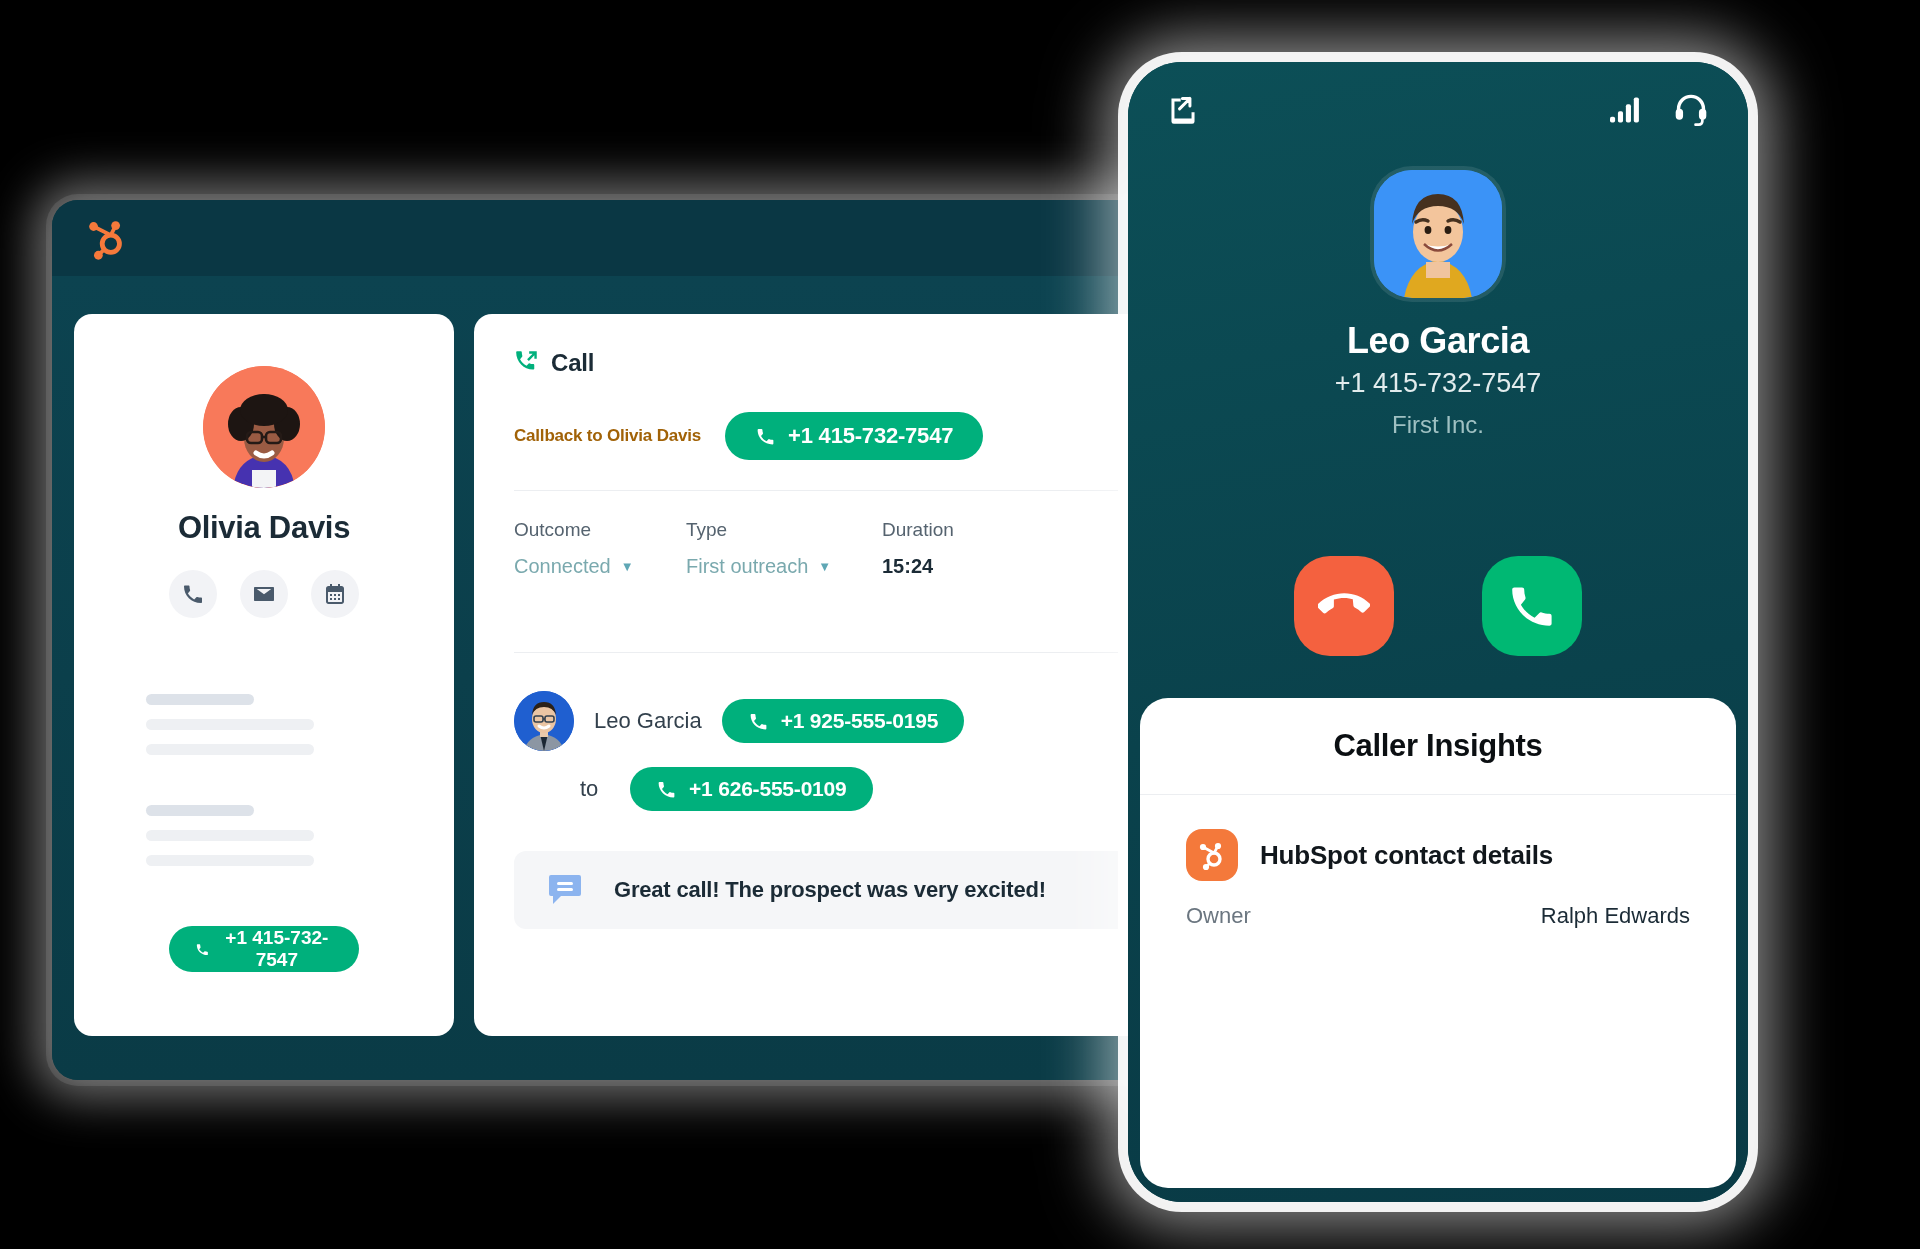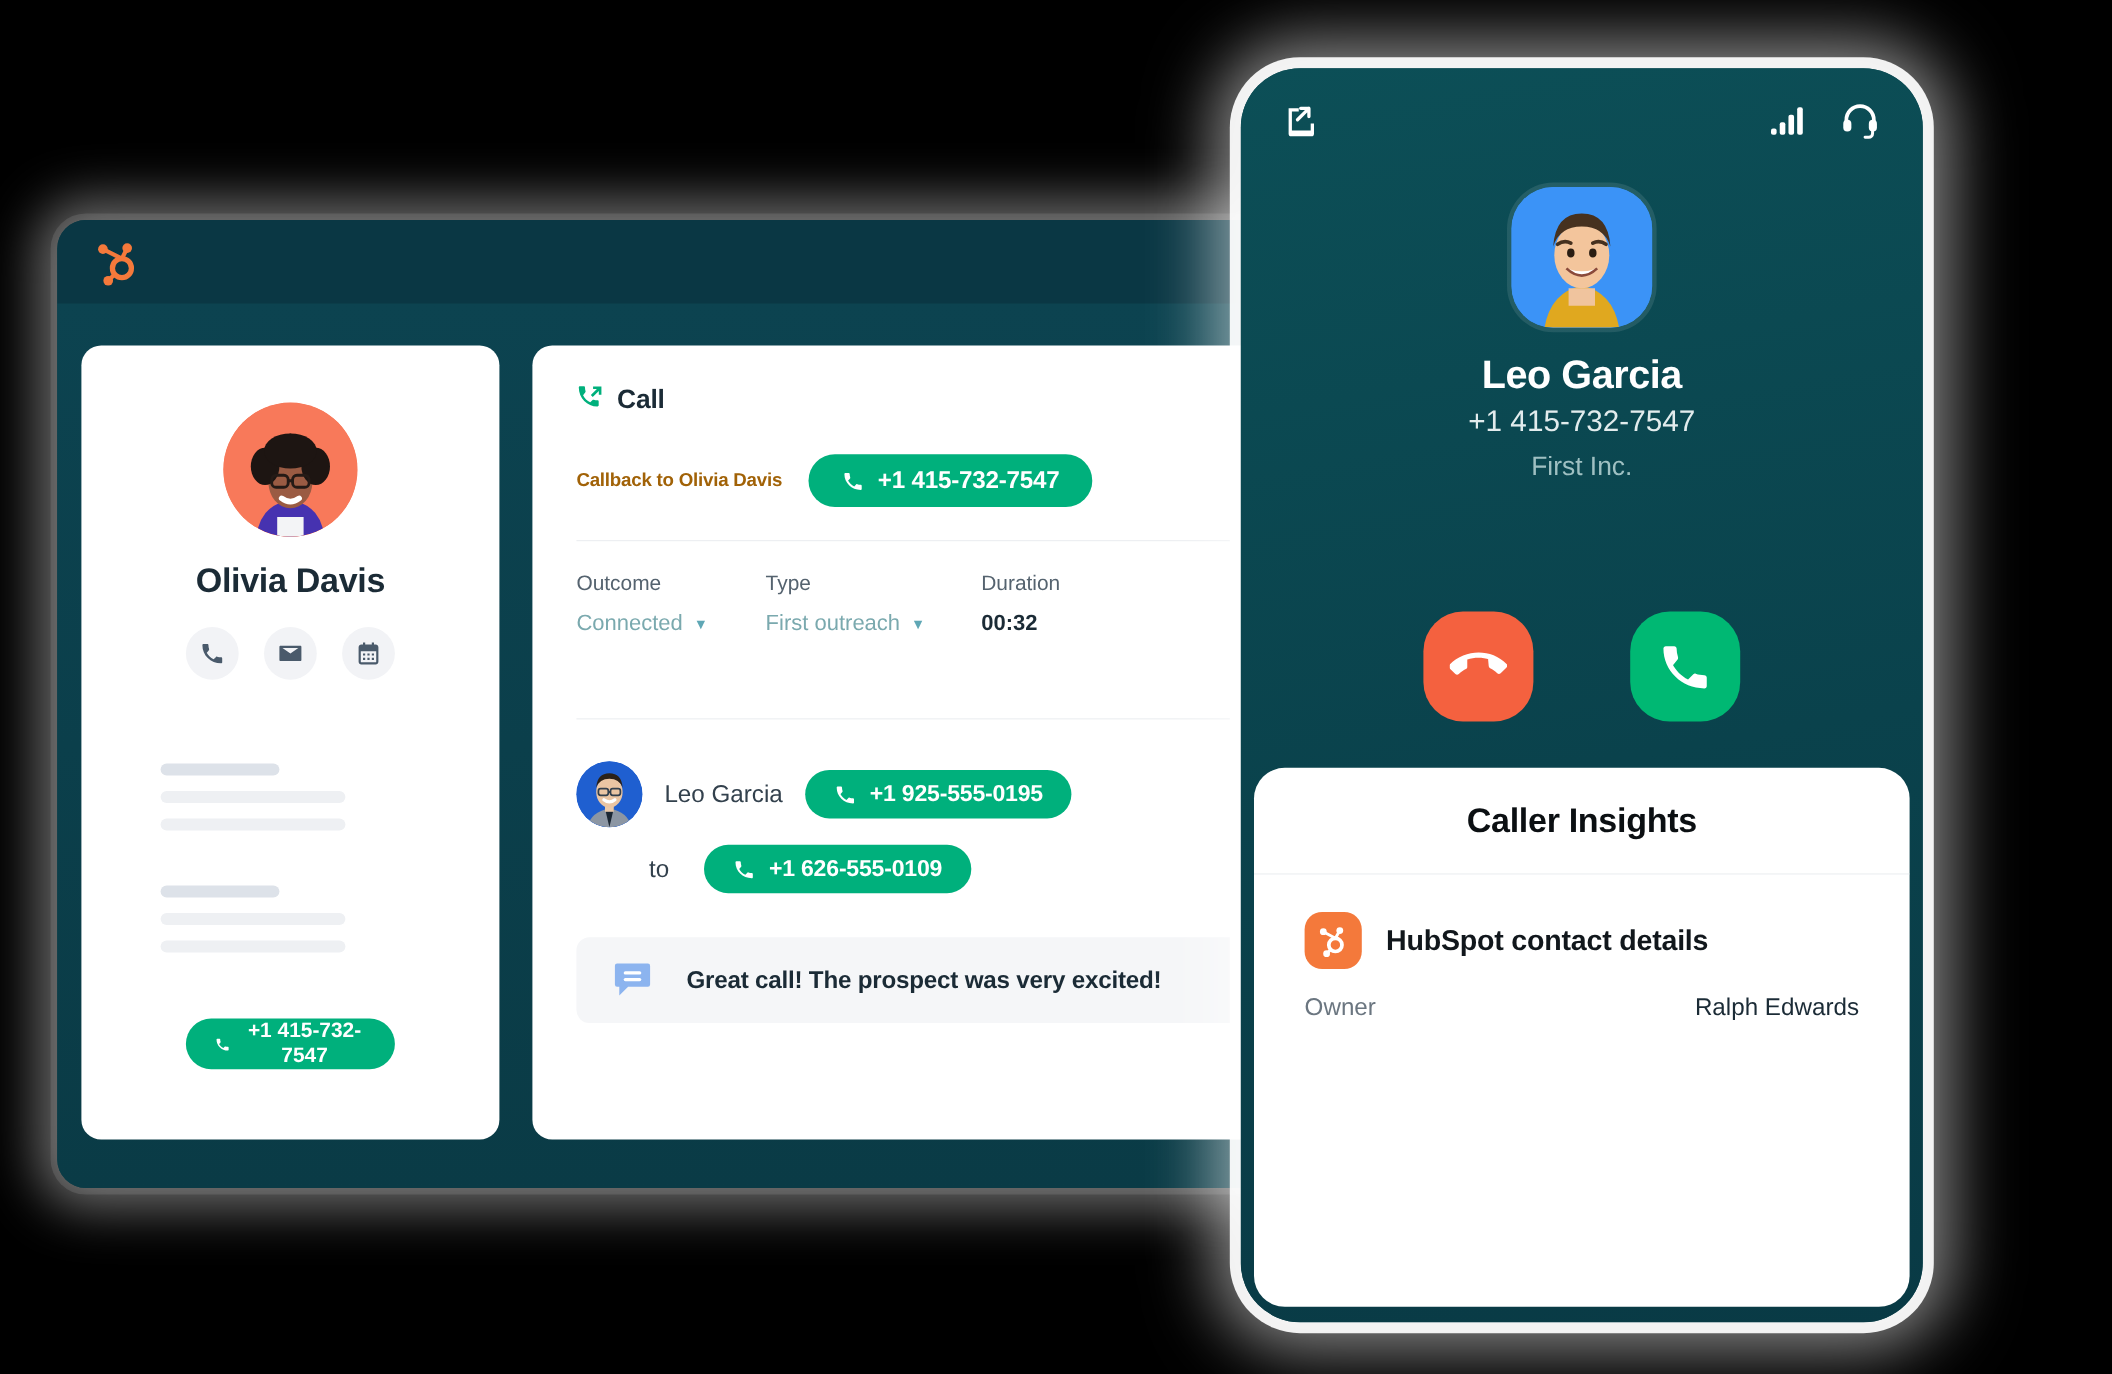--- a/index.html
+++ b/index.html
@@ -77,21 +77,21 @@
     background:#00b07c;color:#fff;border:none;cursor:pointer;
     border-radius:999px;height:46px;
     padding:0 26px;
     display:flex;align-items:center;gap:11px;
     font-size:19px;font-weight:bold;font-family:"Liberation Sans",sans-serif;
   }
   .phone-pill svg{width:19px;height:19px;fill:#fff;}
 
   
   .call-card{
-    position:absolute;left:432px;top:38px;
+    position:absolute;left:422px;top:38px;
     width:760px;height:722px;
     background:#fff;border-radius:18px;
     box-sizing:border-box;
     padding:34px 40px 0 40px;
     overflow:hidden;
   }
   .call-head{display:flex;align-items:center;gap:11px;}
   .call-head svg{width:26px;height:26px;fill:#00b07c;}
   .call-head-label{font-size:24px;font-weight:bold;color:#1b2b36;letter-spacing:-.2px;}
 
@@ -328,21 +328,21 @@
             <div class="meta-label">Duration</div>
 
             <div class="meta-value">
               <span>Connected</span>
               <span class="caret">▼</span>
             </div>
             <div class="meta-value">
               <span>First outreach</span>
               <span class="caret">▼</span>
             </div>
-            <div class="meta-value strong">00:32</div>
+            <div class="meta-value strong">15:24</div>
           </div>
         </div>
 
         <div class="participants">
           <div class="p-row">
             <div class="avatar-leo-sm">
               <svg viewBox="0 0 60 60" width="60" height="60">
                 <defs>
                     <clipPath id="lsm">
                       <circle cx="30" cy="30" r="30"></circle>

